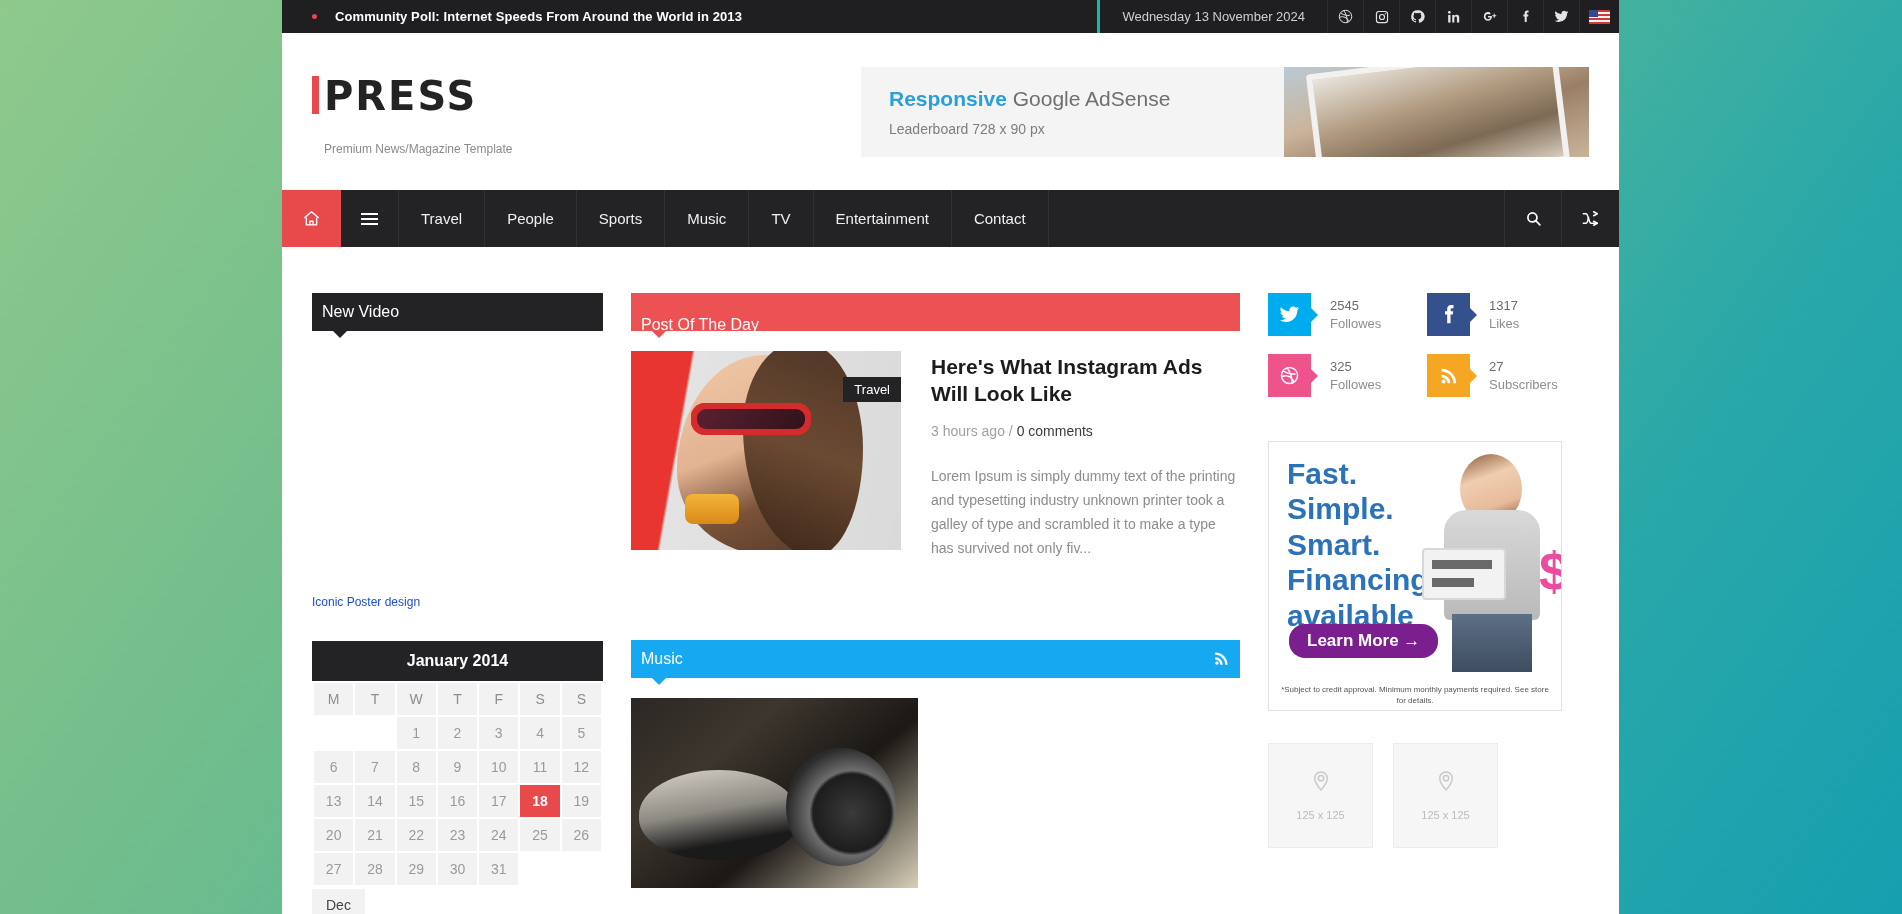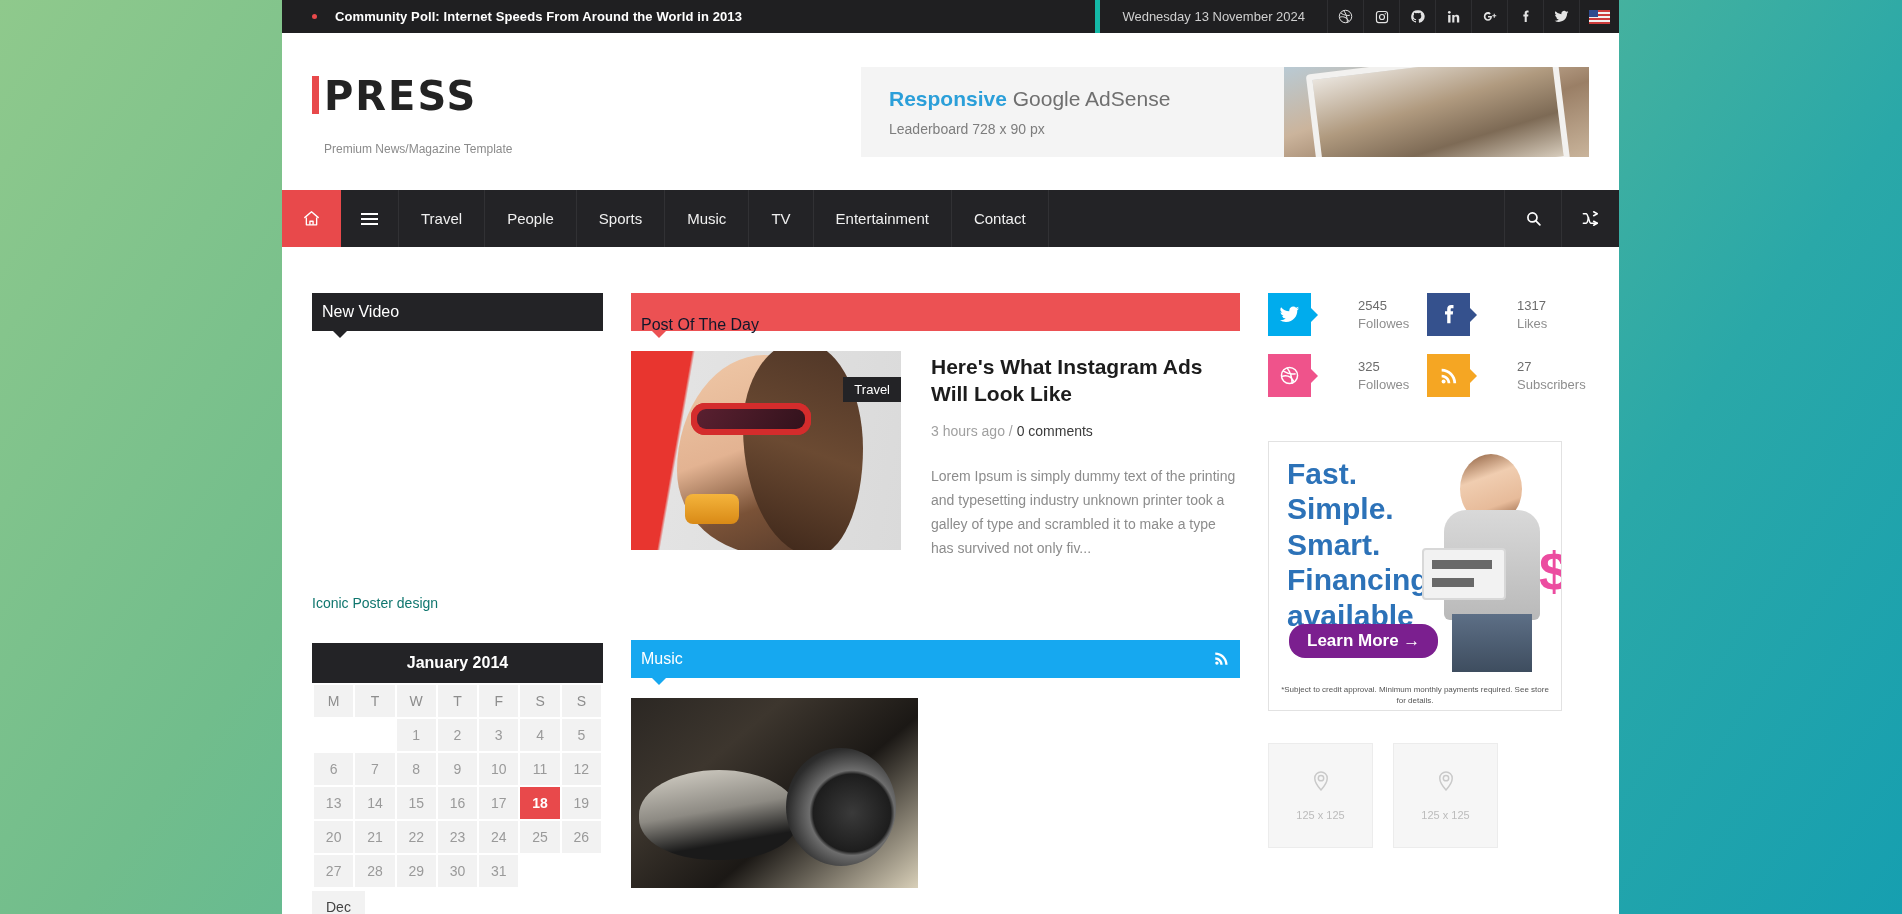--- a/index.html
+++ b/index.html
@@ -58,21 +58,21 @@
     display: flex;
     align-items: stretch;
     height: 100%;
   }
   .topdate {
     display: flex;
     align-items: center;
     padding: 8px 22px;
     font-size: 13px;
     color: #cfcfcf;
-    border-left: 5px solid #14b8a6;
+    border-left: 3px solid #14b8a6;
     white-space: nowrap;
   }
   .soc-cell {
     width: 36px;
     display: flex;
     align-items: center;
     justify-content: center;
     border-left: 1px solid #2e2e31;
     color: #e3e3e3;
     cursor: pointer;
@@ -249,26 +249,26 @@
     left: 21px;
     bottom: -7px;
     width: 0; height: 0;
     border-left: 7px solid transparent;
     border-right: 7px solid transparent;
     border-top: 7px solid currentColor;
   }
   .wtitle.dark { background: #232326; color: #232326; }
   .wtitle.dark span.lbl { color: #fff; }
   .wtitle.red  { background: #ec5153; color: #ec5153; }
-  .wtitle.red  span.lbl { color: #0f172a; margin-top: 26px; }
+  .wtitle.red  span.lbl { color: #ffffff; margin-top: 26px; }
   .wtitle.blue { background: #16a8f0; color: #16a8f0; }
   .wtitle.blue span.lbl, .wtitle.blue .rss { color: #fff; }
 
   .video-box { height: 244px; }
-  .video-caption { font-size: 14px; color: #0f766e; margin-top: 0; }
+  .video-caption { font-size: 12px; color: #1d4ed8; margin-top: 0; }
 
   
   .calendar { margin-top: 32px; }
   .cal-head {
     background: #232326;
     color: #fff;
     text-align: center;
     font-size: 16px;
     font-weight: bold;
     padding: 11px 0;
@@ -412,21 +412,20 @@
   .soc-grid {
     display: flex;
     flex-wrap: wrap;
     gap: 18px 24px;
   }
   .soc-widget {
     width: 135px;
     display: flex;
     align-items: center;
     cursor: pointer;
-    gap: 28px;
   }
   .soc-icon {
     width: 43px; height: 43px;
     display: flex;
     align-items: center;
     justify-content: center;
     position: relative;
     color: #fff;
     flex: 0 0 43px;
   }

